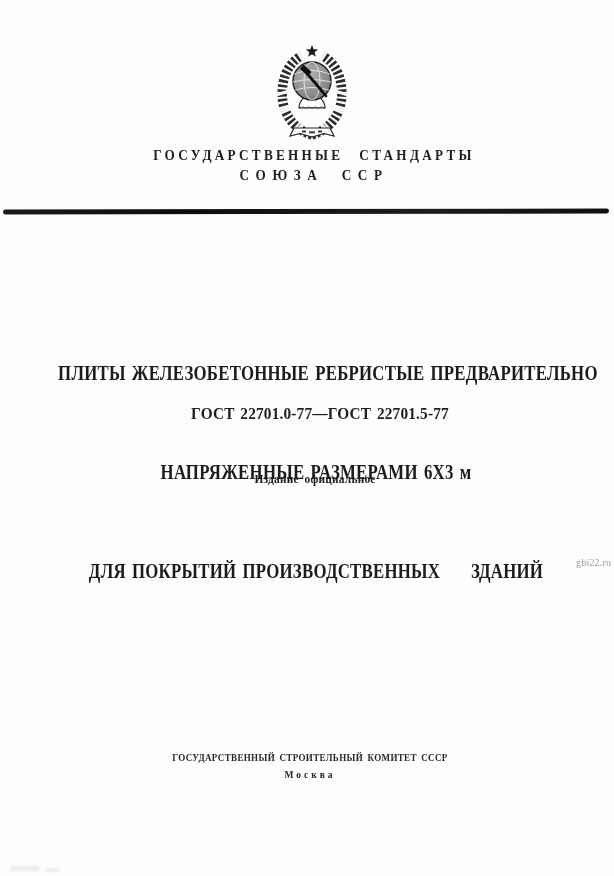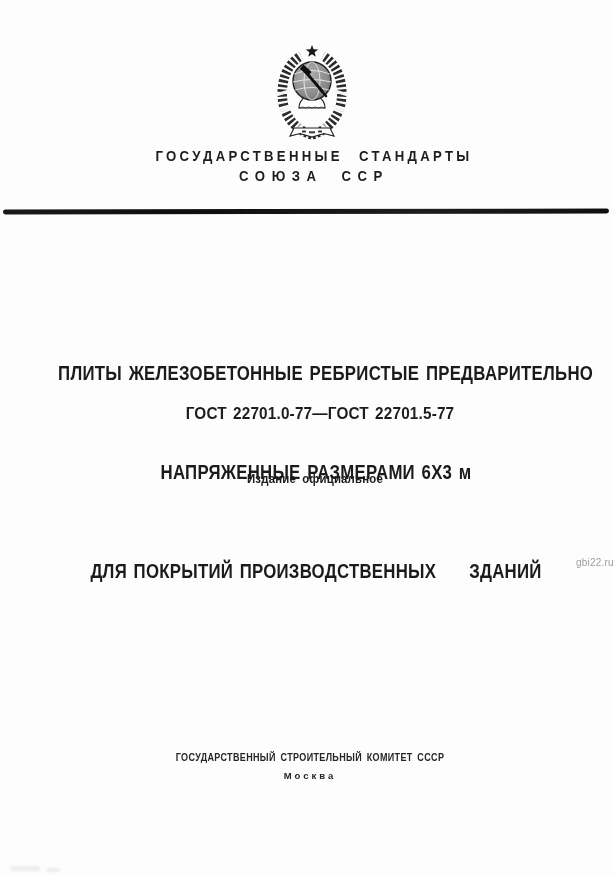--- a/index.html
+++ b/index.html
@@ -1,21 +1,21 @@
 <!DOCTYPE html>
 <html><head>
 <meta charset="utf-8">
 <style>
   html,body{margin:0;padding:0;}
   body{
     width:614px;height:876px;position:relative;overflow:hidden;
     background:#fdfdfd;color:#1d1d1d;
     font-family:"Liberation Sans", sans-serif;
   }
-  .page{position:absolute;inset:0;}
+  .page{position:absolute;inset:0;font-family:Liberation Serif, serif;}
 
   .emblem{position:absolute;top:44px;left:266px;width:92px;height:98px;}
 
   .center-line{position:absolute;left:0;width:614px;text-align:center;white-space:pre;}
 
   .hdr1{
     top:148px;font-size:14px;font-weight:bold;letter-spacing:3.5px;word-spacing:10px;
     transform:translateX(7px) scaleX(0.94);transform-origin:50% 50%;
   }
   .hdr2{

